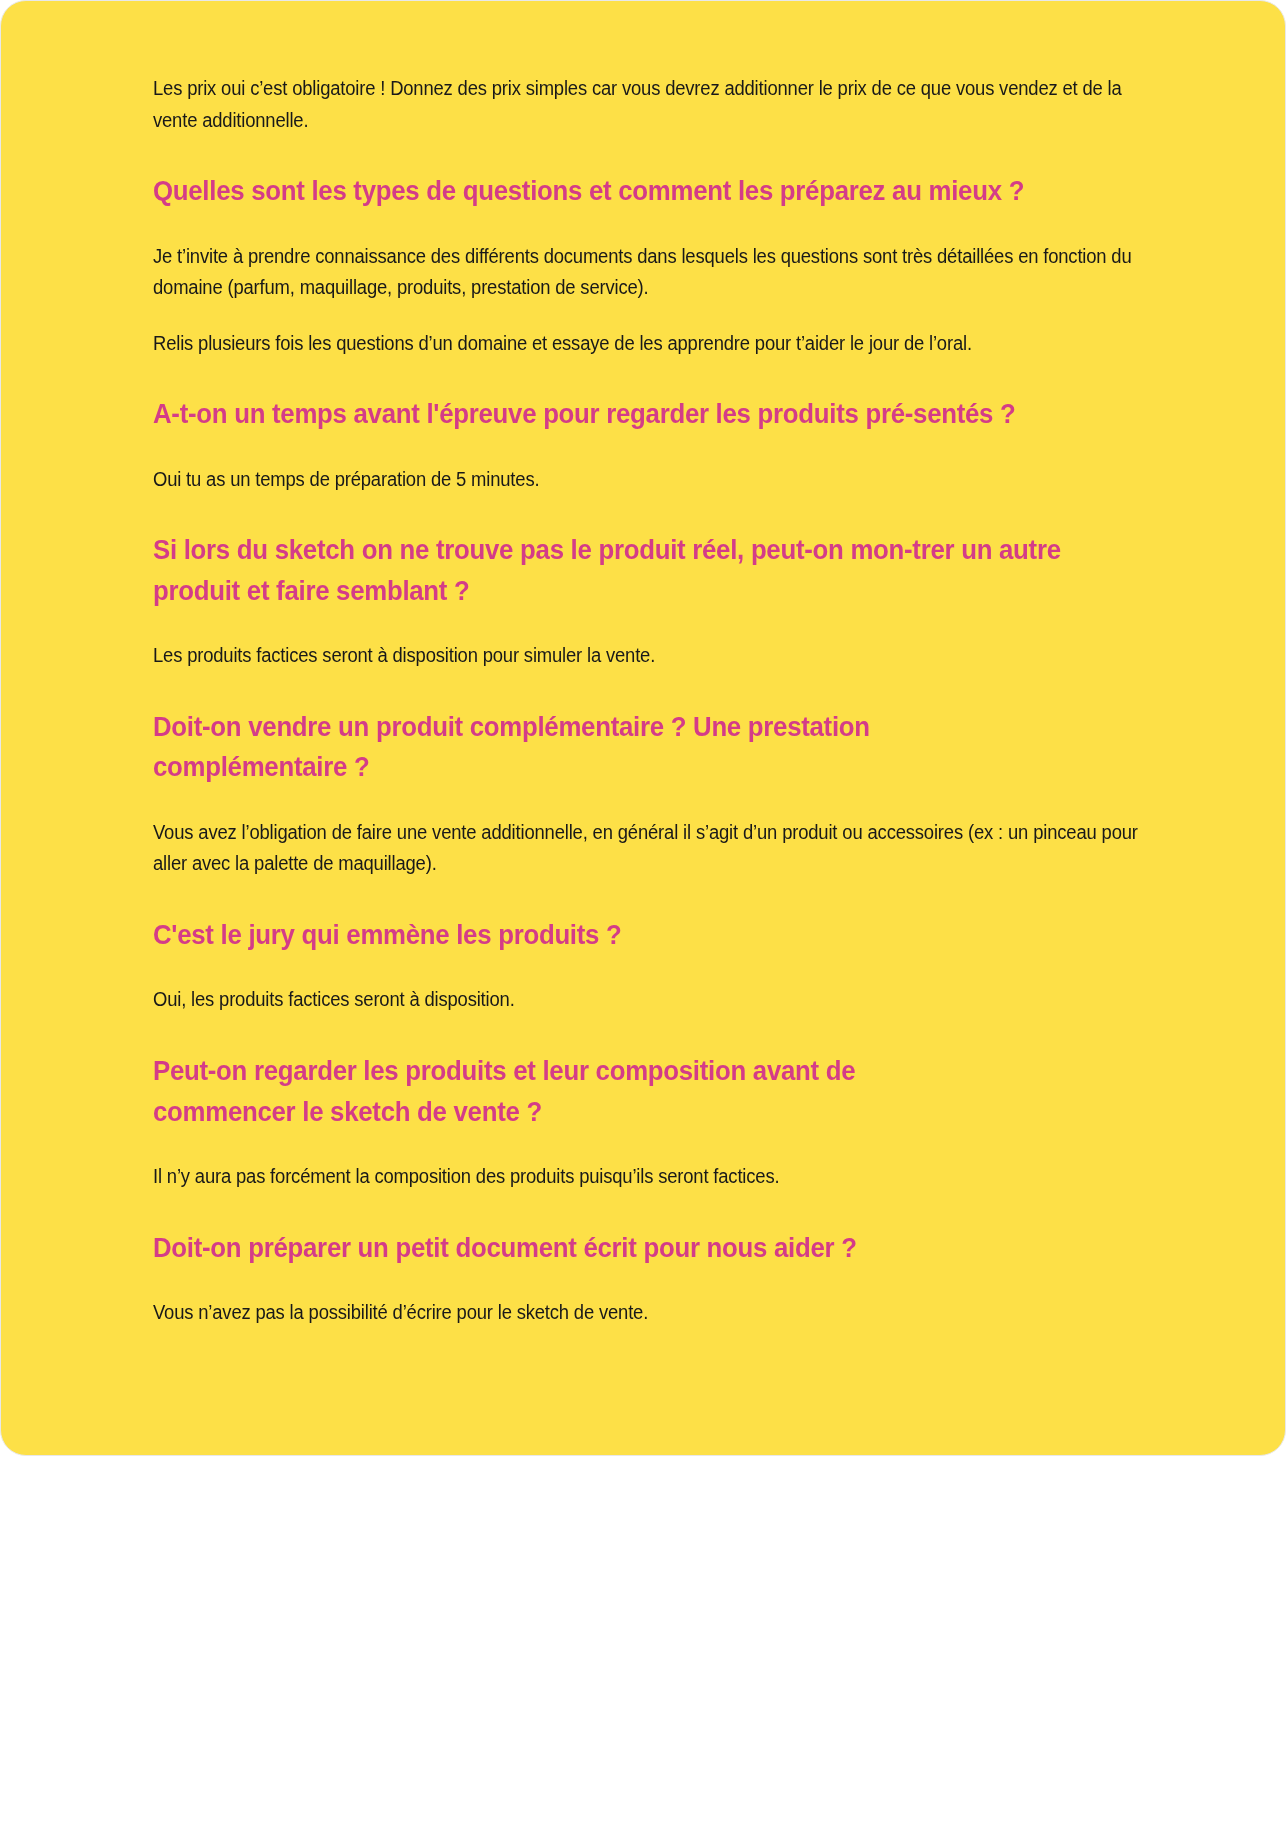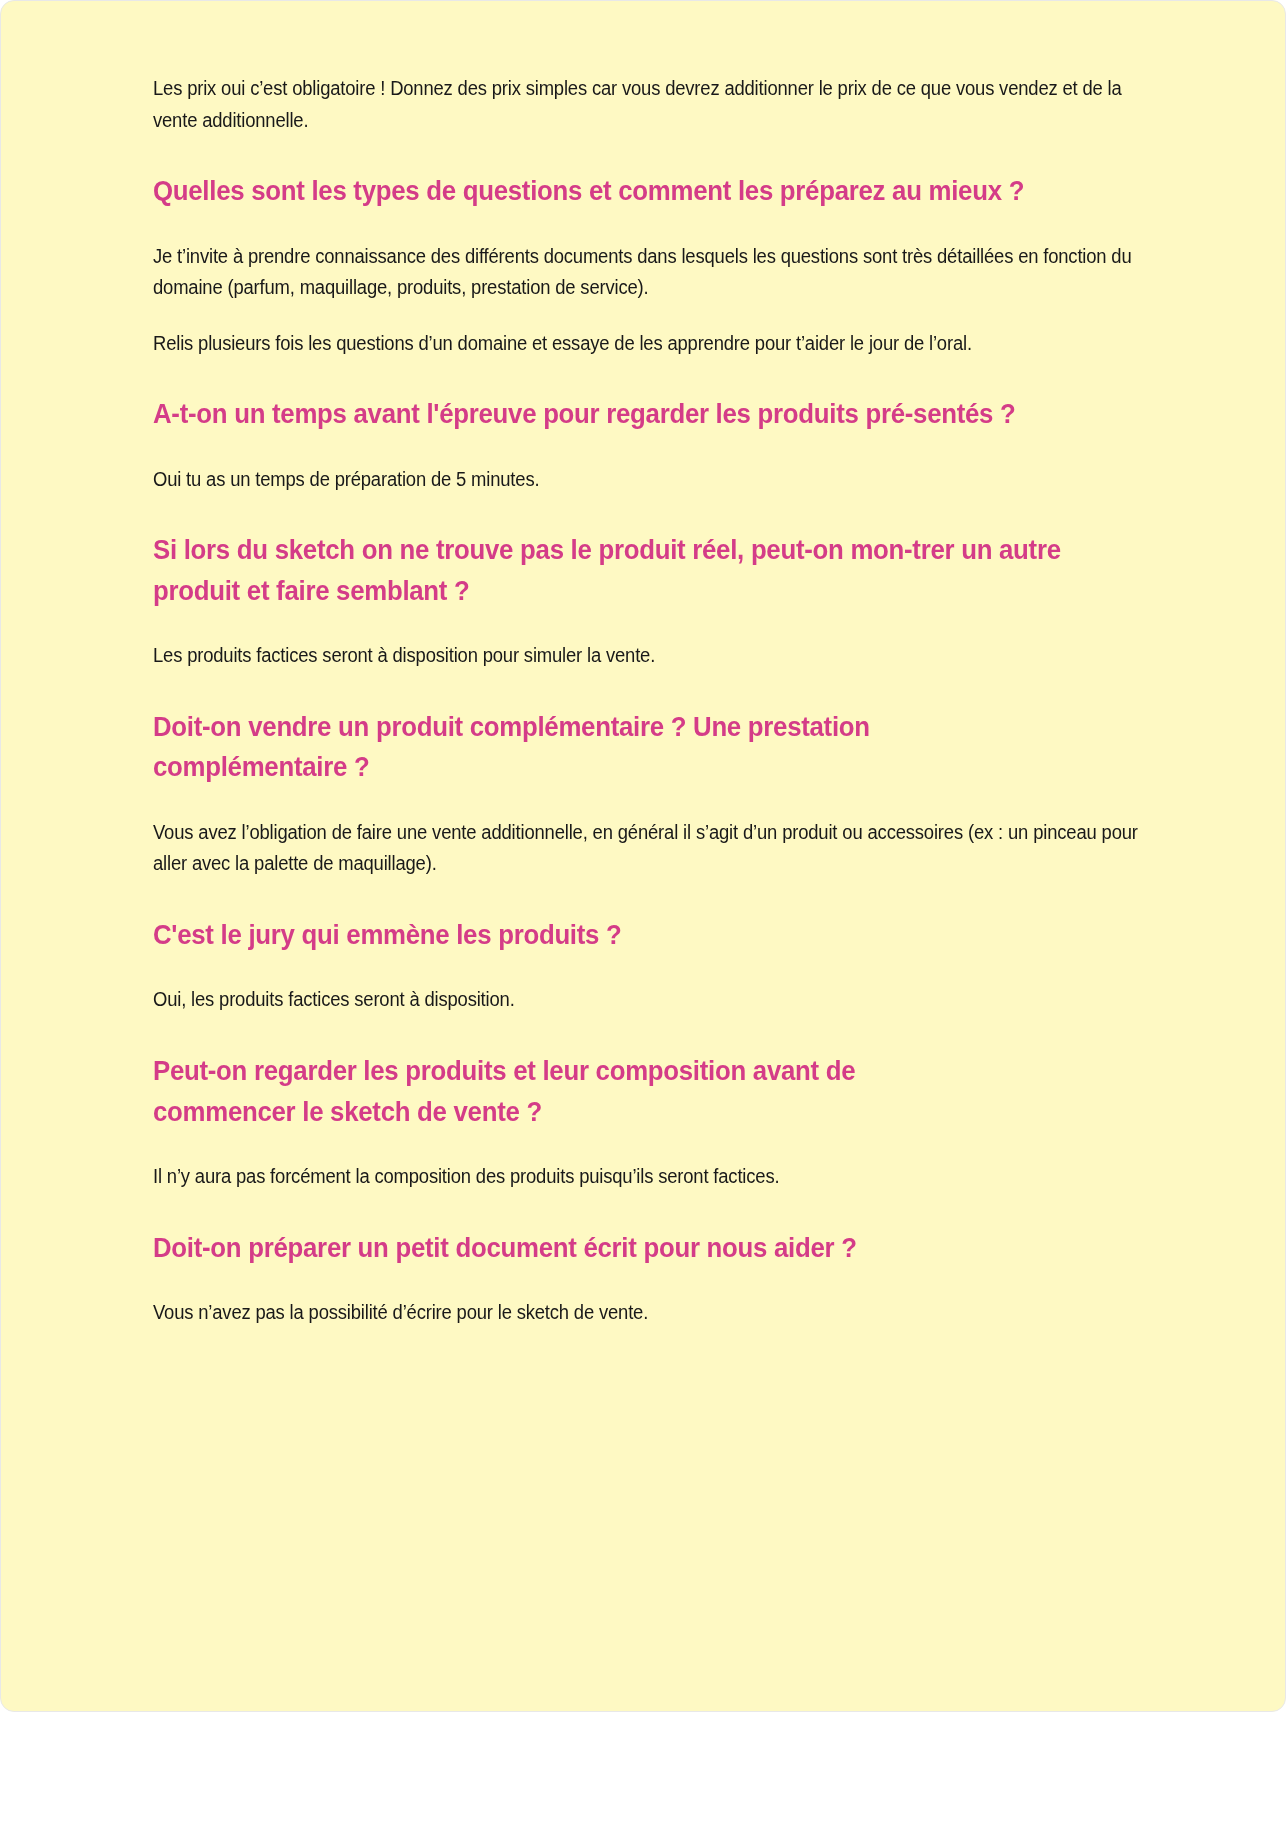--- a/index.html
+++ b/index.html
@@ -7,25 +7,25 @@
     margin: 0;
     padding: 0;
     background: #ffffff;
   }
   body {
     font-family: "Liberation Sans", "DejaVu Sans", sans-serif;
   }
   .page {
     position: relative;
     width: 1286px;
-    height: 1712px;
+    height: 1456px;
     box-sizing: border-box;
-    background: #fef9c3;
+    background: #fde047;
     border: 1px solid #e8e8e8;
-    border-radius: 14px;
+    border-radius: 26px;
     overflow: hidden;
   }
   .content {
     position: absolute;
     left: 152px;
     top: 72px;
     width: 985px;
   }
   
   .para {

